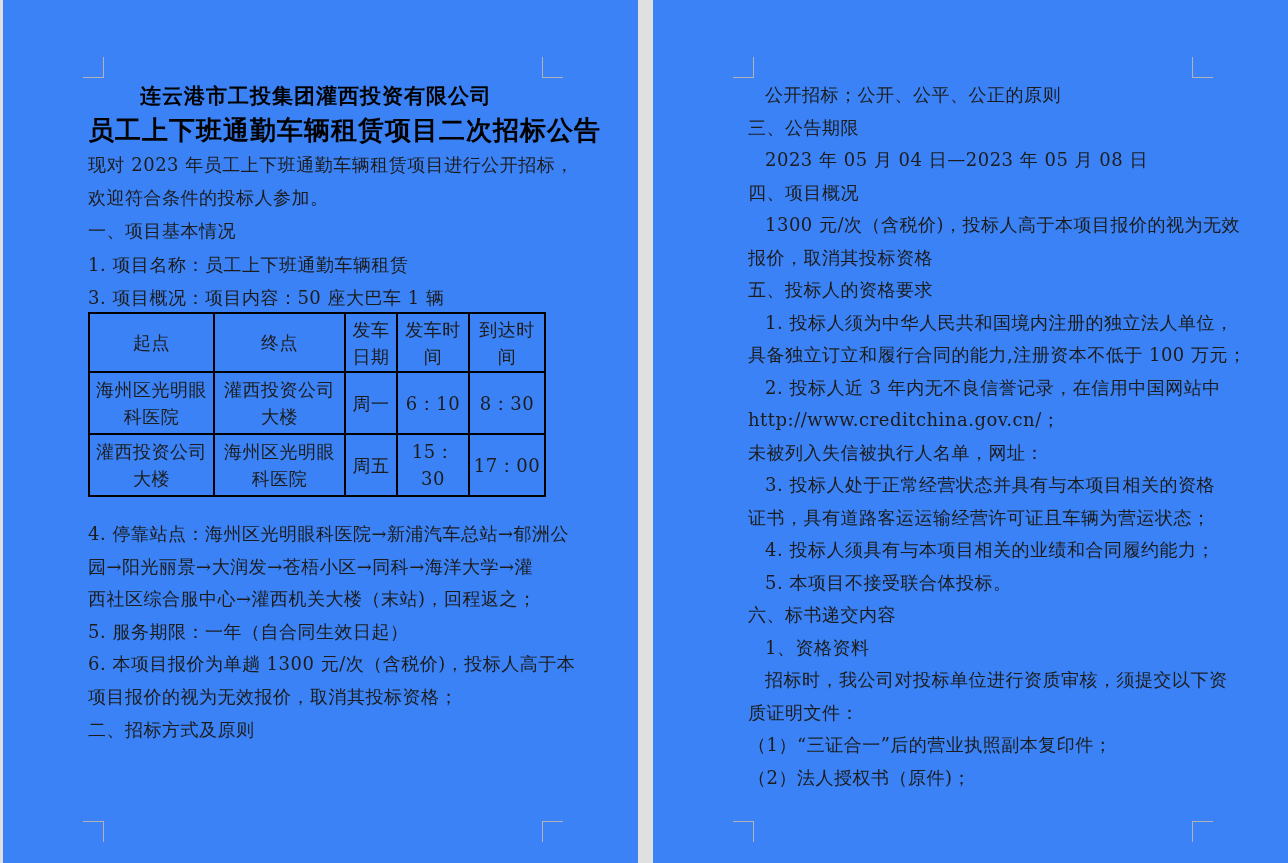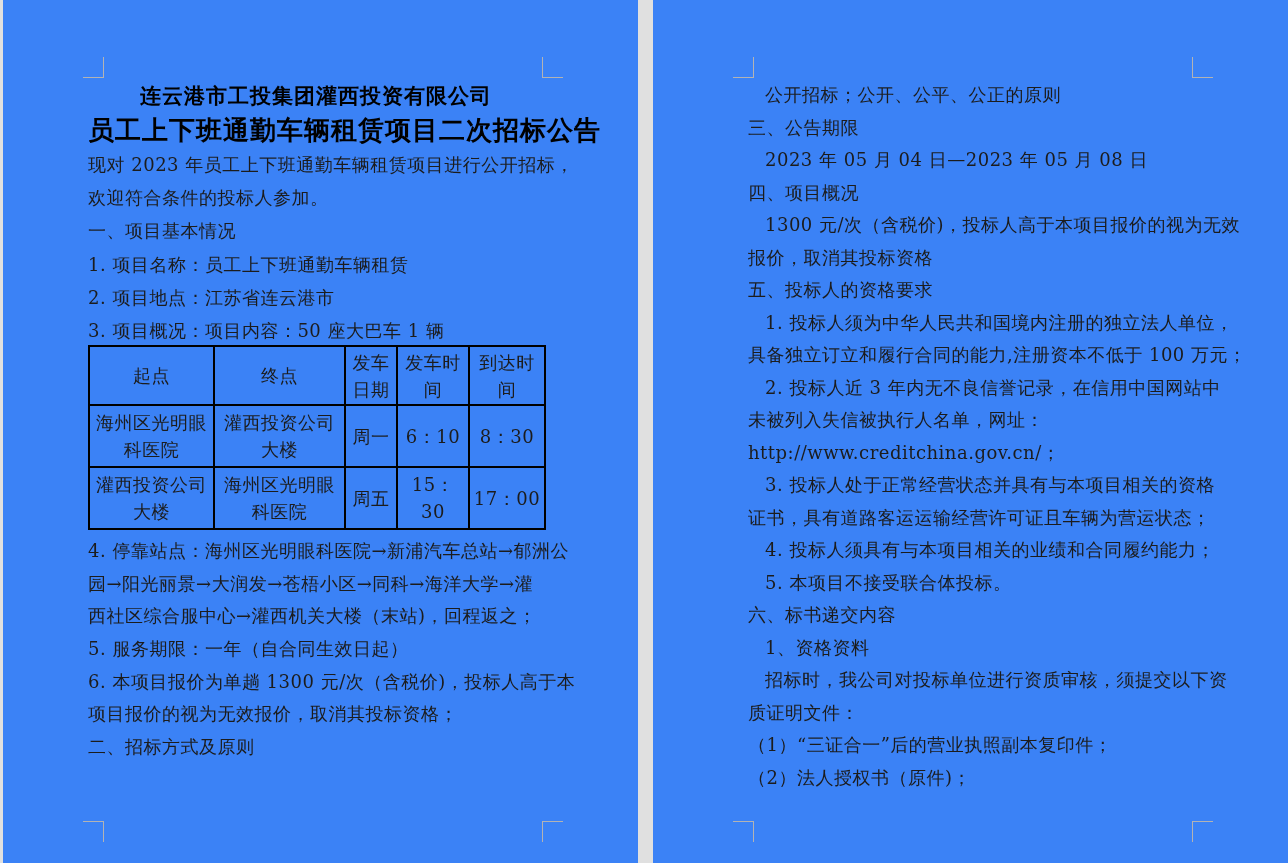--- a/index.html
+++ b/index.html
@@ -29,21 +29,21 @@
   .t2{font-size:26px;line-height:35px;font-weight:bold;color:#000;text-align:center;letter-spacing:1px;white-space:nowrap;}
 
   .ln{font-size:18px;line-height:33.2px;color:#1c1c1c;letter-spacing:0.5px;white-space:nowrap;}
   #page1 .after .ln{line-height:32.6px;}
   #page2 .ln{line-height:32.5px;}
   .ind1{padding-left:17px;}
   .ind2{padding-left:44px;}
 
   table.sched{
     border-collapse:collapse;table-layout:fixed;width:456px;
-    margin-top:-2px;margin-bottom:5px;padding-left:44px;
+    margin-top:-2px;margin-bottom:21px;padding-left:44px;
   }
   table.sched th,table.sched td{
     border:2px solid #000;font-weight:normal;font-size:18px;color:#1c1c1c;
     text-align:center;vertical-align:middle;line-height:27px;padding:0 3px;
     letter-spacing:0.5px;overflow:hidden;
   }
   tr.hdr{height:59px;}
   tr.r1{height:62px;}
   tr.r2{height:62px;}
 </style>
@@ -56,21 +56,20 @@
   <div class="mark bl"></div>
   <div class="mark br"></div>
   <div class="content">
     <div class="t1">连云港市工投集团灌西投资有限公司</div>
     <div class="t2">员工上下班通勤车辆租赁项目二次招标公告</div>
 
     <div class="ln">现对 2023 年员工上下班通勤车辆租赁项目进行公开招标，</div>
     <div class="ln">欢迎符合条件的投标人参加。</div>
     <div class="ln">一、项目基本情况</div>
     <div class="ln">1. 项目名称：员工上下班通勤车辆租赁</div>
-    <div class="ln">2. 项目地点：江苏省连云港市</div>
     <div class="ln">3. 项目概况：项目内容：50 座大巴车 1 辆</div>
 
     <table class="sched">
       <colgroup>
         <col style="width:125px">
           <col style="width:131px">
           <col style="width:52px">
           <col style="width:72px">
           <col style="width:76px">
       </colgroup>
@@ -120,22 +119,22 @@
     <div class="ln ind1">公开招标；公开、公平、公正的原则</div>
     <div class="ln">三、公告期限</div>
     <div class="ln ind1">2023 年 05 月 04 日—2023 年 05 月 08 日</div>
     <div class="ln">四、项目概况</div>
     <div class="ln ind1">1300 元/次（含税价)，投标人高于本项目报价的视为无效</div>
     <div class="ln">报价，取消其投标资格</div>
     <div class="ln">五、投标人的资格要求</div>
     <div class="ln ind1">1. 投标人须为中华人民共和国境内注册的独立法人单位，</div>
     <div class="ln">具备独立订立和履行合同的能力,注册资本不低于 100 万元；</div>
     <div class="ln ind1">2. 投标人近 3 年内无不良信誉记录，在信用中国网站中</div>
+    <div class="ln">http://www.creditchina.gov.cn/；</div>
     <div class="ln">未被列入失信被执行人名单，网址：</div>
-    <div class="ln">http://www.creditchina.gov.cn/；</div>
     <div class="ln ind1">3. 投标人处于正常经营状态并具有与本项目相关的资格</div>
     <div class="ln">证书，具有道路客运运输经营许可证且车辆为营运状态；</div>
     <div class="ln ind1">4. 投标人须具有与本项目相关的业绩和合同履约能力；</div>
     <div class="ln ind1">5. 本项目不接受联合体投标。</div>
     <div class="ln">六、标书递交内容</div>
     <div class="ln ind1">1、资格资料</div>
     <div class="ln ind1">招标时，我公司对投标单位进行资质审核，须提交以下资</div>
     <div class="ln">质证明文件：</div>
     <div class="ln">（1）“三证合一”后的营业执照副本复印件；</div>
     <div class="ln">（2）法人授权书（原件)；</div>

